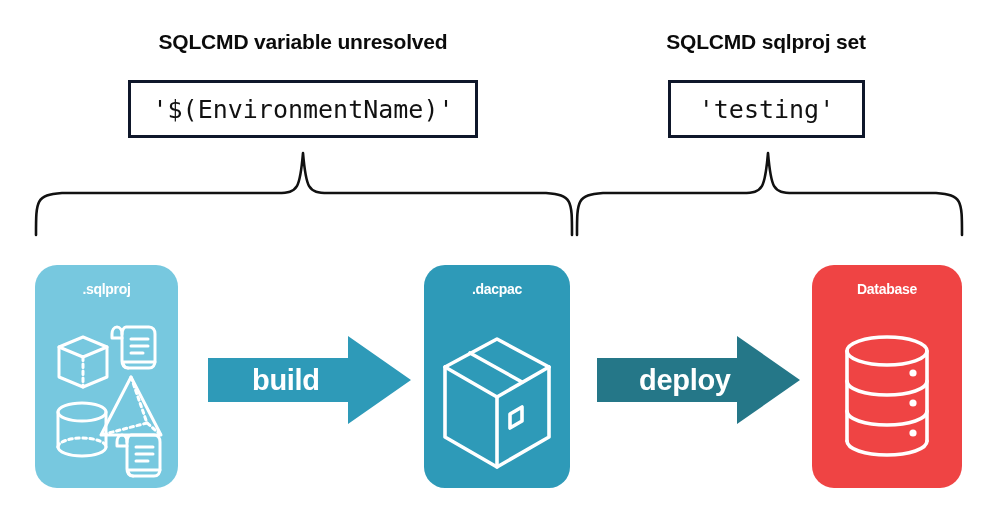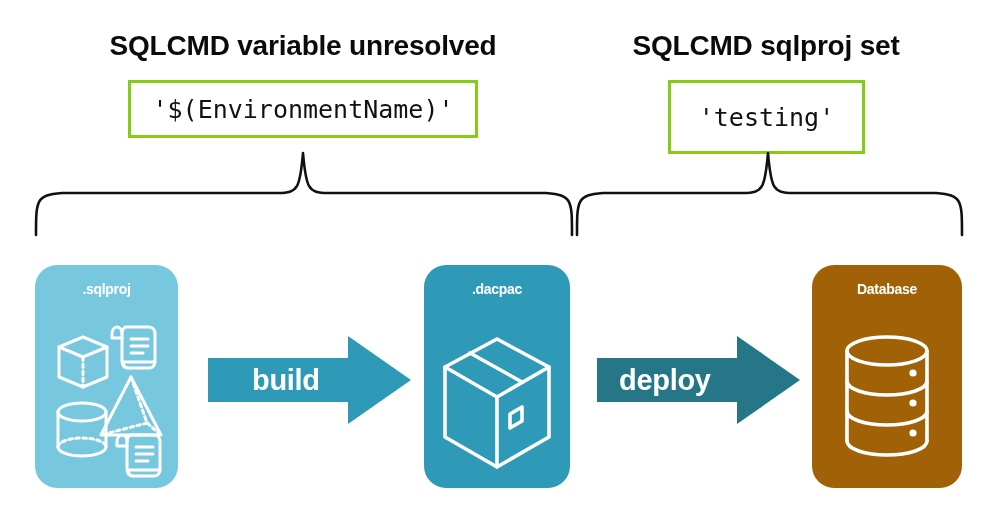--- a/index.html
+++ b/index.html
@@ -21,66 +21,66 @@
     left: 0; top: 0;
     width: 1000px;
     height: 522px;
   }
 
   
   .heading {
     position: absolute;
     font-family: "Liberation Sans", sans-serif;
     font-weight: bold;
-    font-size: 28px;
+    font-size: 21px;
     color: #0b0b0b;
     letter-spacing: -0.2px;
     white-space: nowrap;
     text-align: center;
     transform: translateX(-50%);
   }
   #heading-left  { left: 303px; top: 30px; }
   #heading-right { left: 766px; top: 30px; }
 
   
   .code-box {
     position: absolute;
     box-sizing: border-box;
     background: #ffffff;
-    border: 3px solid #84cc16;
+    border: 3px solid #0f172a;
     display: flex;
     align-items: center;
     justify-content: center;
     font-family: "DejaVu Sans Mono", "Liberation Mono", monospace;
     font-size: 25px;
     color: #111111;
     white-space: nowrap;
   }
   #code-box-left  { left: 128px; top: 80px; width: 350px; height: 58px; }
-  #code-box-right { left: 668px; top: 80px; width: 197px; height: 74px; }
+  #code-box-right { left: 668px; top: 80px; width: 197px; height: 58px; }
 
   
   .brace-layer {
     position: absolute;
     left: 0; top: 0;
     width: 1000px; height: 522px;
     pointer-events: none;
   }
 
   
   .artifact {
     position: absolute;
     border-radius: 22px;
     top: 265px;
     height: 223px;
     overflow: hidden;
   }
   #artifact-sqlproj  { left: 35px;  width: 143px; background: #77c8df; }
-  #artifact-dacpac   { left: 424px; width: 146px; background: #2e9ab8; }
-  #artifact-database { left: 812px; width: 150px; background: #a16207; }
+  #artifact-dacpac   { left: 424px; width: 146px; background: #2e9ab8; border-radius: 21px; }
+  #artifact-database { left: 812px; width: 150px; background: #ef4444; }
 
   .artifact-label {
     position: absolute;
     top: 16px;
     left: 0;
     width: 100%;
     text-align: center;
     font-family: "Liberation Sans", sans-serif;
     font-weight: bold;
     font-size: 14px;
@@ -115,21 +115,21 @@
     display: flex;
     align-items: center;
     font-family: "Liberation Sans", sans-serif;
     font-weight: bold;
     font-size: 29px;
     color: #ffffff;
     letter-spacing: -0.3px;
     padding-left: 44px;
     box-sizing: border-box;
   }
-  #arrow-deploy .arrow-label { padding-left: 22px; }
+  #arrow-deploy .arrow-label { padding-left: 10px; margin-left: 32px; }
 </style>
 </head>
 <body>
 
 <div class="canvas">
 
   <div class="heading" id="heading-left">SQLCMD variable unresolved</div>
 
   <div class="heading" id="heading-right">SQLCMD sqlproj set</div>
 

